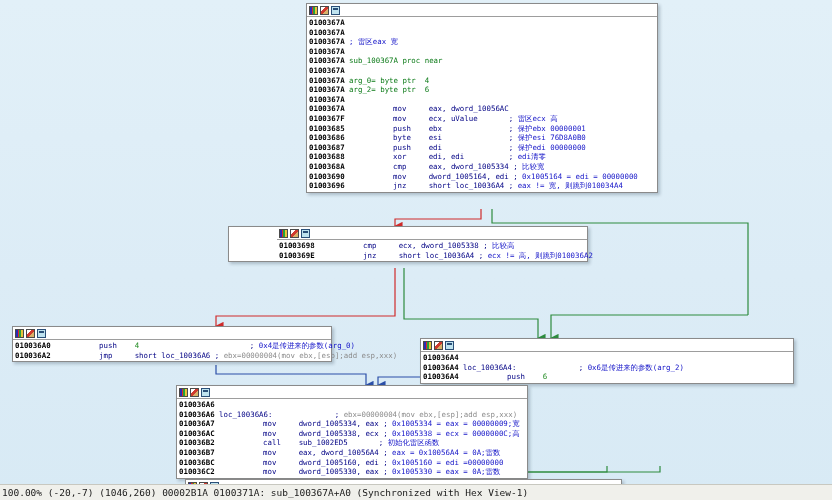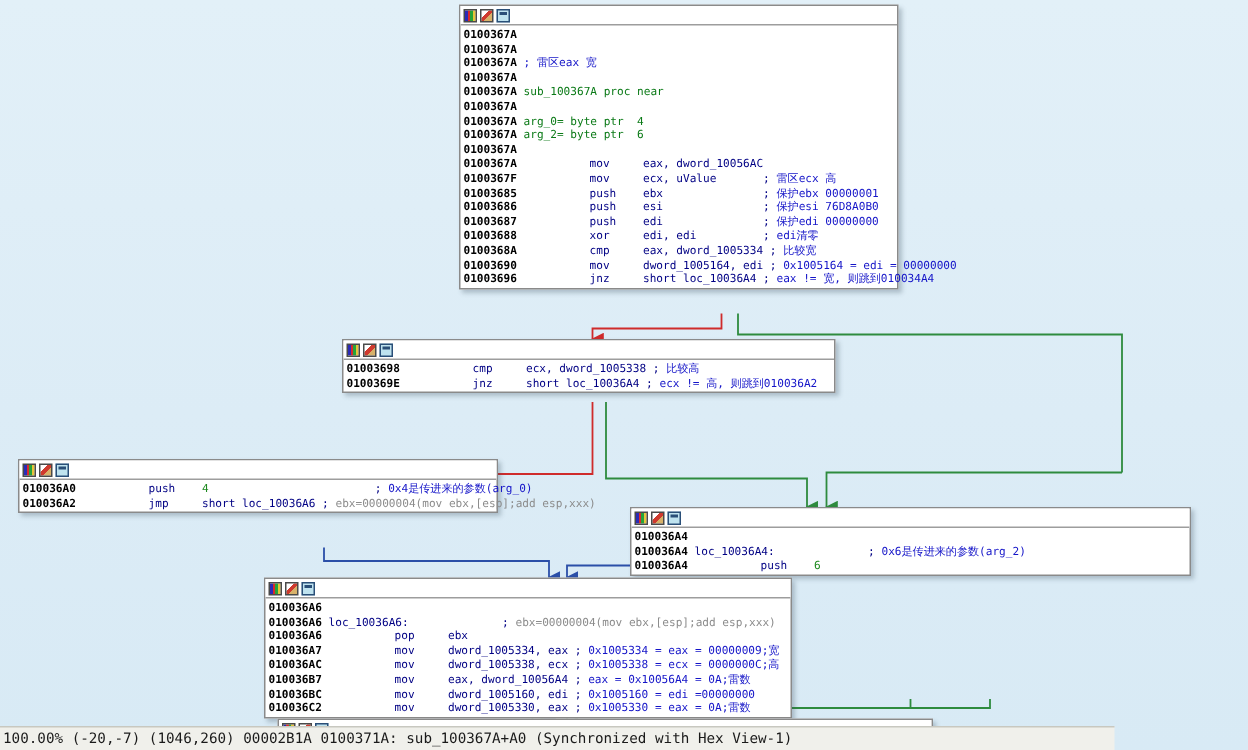--- a/index.html
+++ b/index.html
@@ -54,21 +54,21 @@
   .addr{color:#000000;font-weight:bold;}
   .mn{color:#000084;margin-left:44px;}
   .cmt{color:#1414c8;}
   .cmt-gray{color:#8c8c8c;}
   .num{color:#1f8a20;}
   .sym{color:#0b7a17;}
   .loc{color:#000084;}
 
   
   #statusbar{
-    position:absolute;left:0;bottom:0;width:743px;height:16px;
+    position:absolute;left:0;bottom:0;width:832px;height:16px;
     background:#f0f0eb;
     border-top:1px solid #c8c8c0;
     font-family:"DejaVu Sans Mono","Liberation Mono",monospace;
     font-size:9.5px;line-height:16px;color:#1a1a1a;
     white-space:pre;overflow:hidden;
     padding-left:2px;box-sizing:border-box;
   }
   
   .node-clip{overflow:hidden;}
 </style>
@@ -103,61 +103,61 @@
 
     <path d="M 583,368 L 583,377 L 378,377 L 378,385" stroke="#2b4fa8" stroke-width="1.2" fill="none" marker-end="url(#arrBlue)"></path>
 
     <path d="M 363,466 L 363,470 L 363,479" stroke="#2b4fa8" stroke-width="1.2" fill="none" marker-end="url(#arrBlue)"></path>
     <path d="M 607,466 L 607,472 L 189,472 L 189,479" stroke="#2e8b3e" stroke-width="1.2" fill="none"></path>
     <path d="M 355,474 L 355,482" stroke="#2e8b3e" stroke-width="1.2" fill="none" marker-end="url(#arrGreen)"></path>
     <path d="M 378,474 L 378,482" stroke="#2e8b3e" stroke-width="1.2" fill="none" marker-end="url(#arrGreen)"></path>
     <path d="M 350,472 L 660,472 L 660,466" stroke="#2e8b3e" stroke-width="1.2" fill="none"></path>
   </svg>
 
-  <div class="node" id="n0" style="left:306px;top:3px;width:293px;">
+  <div class="node" id="n0" style="left:306px;top:3px;width:352px;">
     <div class="node-title">
       <span class="ic ic-palette"></span>
       <span class="ic ic-pencil"></span>
       <span class="ic ic-screen"></span>
     </div>
     <div class="node-body">
         <div class="ln"><span class="addr">0100367A </span></div>
         <div class="ln"><span class="addr">0100367A </span></div>
         <div class="ln"><span class="addr">0100367A </span><span class="cmt">; </span><span class="cmt">雷区eax 宽</span></div>
         <div class="ln"><span class="addr">0100367A </span></div>
         <div class="ln"><span class="addr">0100367A </span><span class="sym">sub_100367A proc near</span></div>
         <div class="ln"><span class="addr">0100367A </span></div>
         <div class="ln"><span class="addr">0100367A </span><span class="sym">arg_0= byte ptr  4</span></div>
         <div class="ln"><span class="addr">0100367A </span><span class="sym">arg_2= byte ptr  6</span></div>
         <div class="ln"><span class="addr">0100367A </span></div>
         <div class="ln"><span class="addr">0100367A </span><span class="mn">mov     eax, dword_10056AC</span></div>
         <div class="ln"><span class="addr">0100367F </span><span class="mn">mov     ecx, uValue       ; </span><span class="cmt">雷区ecx 高</span></div>
         <div class="ln"><span class="addr">01003685 </span><span class="mn">push    ebx               ; </span><span class="cmt">保护ebx 00000001</span></div>
-        <div class="ln"><span class="addr">01003686 </span><span class="mn">push    esi               ; </span><span class="cmt">保护esi 76D8A0B0</span></div>
+        <div class="ln"><span class="addr">01003686 </span><span class="mn">byte    esi               ; </span><span class="cmt">保护esi 76D8A0B0</span></div>
         <div class="ln"><span class="addr">01003687 </span><span class="mn">push    edi               ; </span><span class="cmt">保护edi 00000000</span></div>
         <div class="ln"><span class="addr">01003688 </span><span class="mn">xor     edi, edi          ; </span><span class="cmt">edi清零</span></div>
         <div class="ln"><span class="addr">0100368A </span><span class="mn">cmp     eax, dword_1005334 ; </span><span class="cmt">比较宽</span></div>
         <div class="ln"><span class="addr">01003690 </span><span class="mn">mov     dword_1005164, edi ; </span><span class="cmt">0x1005164 = edi = 00000000</span></div>
         <div class="ln"><span class="addr">01003696 </span><span class="mn">jnz     short loc_10036A4 ; </span><span class="cmt">eax != 宽, 则跳到010034A4</span></div>
       </div>
   </div>
 
-  <div class="node" id="n1" style="left:228px;top:226px;width:329px;">
+  <div class="node" id="n1" style="left:228px;top:226px;width:360px;padding-left:48px;">
     <div class="node-title">
       <span class="ic ic-palette"></span>
       <span class="ic ic-pencil"></span>
       <span class="ic ic-screen"></span>
     </div>
     <div class="node-body">
         <div class="ln"><span class="addr">01003698 </span><span class="mn">cmp     ecx, dword_1005338 ; </span><span class="cmt">比较高</span></div>
         <div class="ln"><span class="addr">0100369E </span><span class="mn">jnz     short loc_10036A4 ; </span><span class="cmt">ecx != 高, 则跳到010036A2</span></div>
       </div>
   </div>
 
-  <div class="node" id="n2" style="left:12px;top:306px;width:320px;">
+  <div class="node" id="n2" style="left:12px;top:326px;width:320px;">
     <div class="node-title">
       <span class="ic ic-palette"></span>
       <span class="ic ic-pencil"></span>
       <span class="ic ic-screen"></span>
     </div>
     <div class="node-body">
         <div class="ln"><span class="addr">010036A0 </span><span class="mn">push    </span><span class="num">4</span><span class="mn">               ; </span><span class="cmt">0x4是传进来的参数(arg_0)</span></div>
         <div class="ln"><span class="addr">010036A2 </span><span class="mn">jmp     short loc_10036A6 ; </span><span class="cmt-gray">ebx=00000004(mov ebx,[esp];add esp,xxx)</span></div>
       </div>
   </div>
@@ -177,23 +177,23 @@
 
   <div class="node" id="n4" style="left:176px;top:385px;width:352px;">
     <div class="node-title">
       <span class="ic ic-palette"></span>
       <span class="ic ic-pencil"></span>
       <span class="ic ic-screen"></span>
     </div>
     <div class="node-body">
         <div class="ln"><span class="addr">010036A6 </span></div>
         <div class="ln"><span class="addr">010036A6 </span><span class="loc">loc_10036A6:              ; </span><span class="cmt-gray">ebx=00000004(mov ebx,[esp];add esp,xxx)</span></div>
-        <div class="ln"><span class="addr">010036A6 </span><span class="mn">pop     ebx</span></div>
         <div class="ln"><span class="addr">010036A7 </span><span class="mn">mov     dword_1005334, eax ; </span><span class="cmt">0x1005334 = eax = 00000009;宽</span></div>
         <div class="ln"><span class="addr">010036AC </span><span class="mn">mov     dword_1005338, ecx ; </span><span class="cmt">0x1005338 = ecx = 0000000C;高</span></div>
+        <div class="ln"><span class="addr">010036B2 </span><span class="mn">call    sub_1002ED5       ; </span><span class="cmt">初始化雷区函数</span></div>
         <div class="ln"><span class="addr">010036B7 </span><span class="mn">mov     eax, dword_10056A4 ; </span><span class="cmt">eax = 0x10056A4 = 0A;雷数</span></div>
         <div class="ln"><span class="addr">010036BC </span><span class="mn">mov     dword_1005160, edi ; </span><span class="cmt">0x1005160 = edi =00000000</span></div>
         <div class="ln"><span class="addr">010036C2 </span><span class="mn">mov     dword_1005330, eax ; </span><span class="cmt">0x1005330 = eax = 0A;雷数</span></div>
       </div>
   </div>
 
   <div class="node node-clip" id="n5" style="left:185px;top:479px;width:437px;height:14px;">
     <div class="node-title">
       <span class="ic ic-palette"></span>
       <span class="ic ic-pencil"></span>

